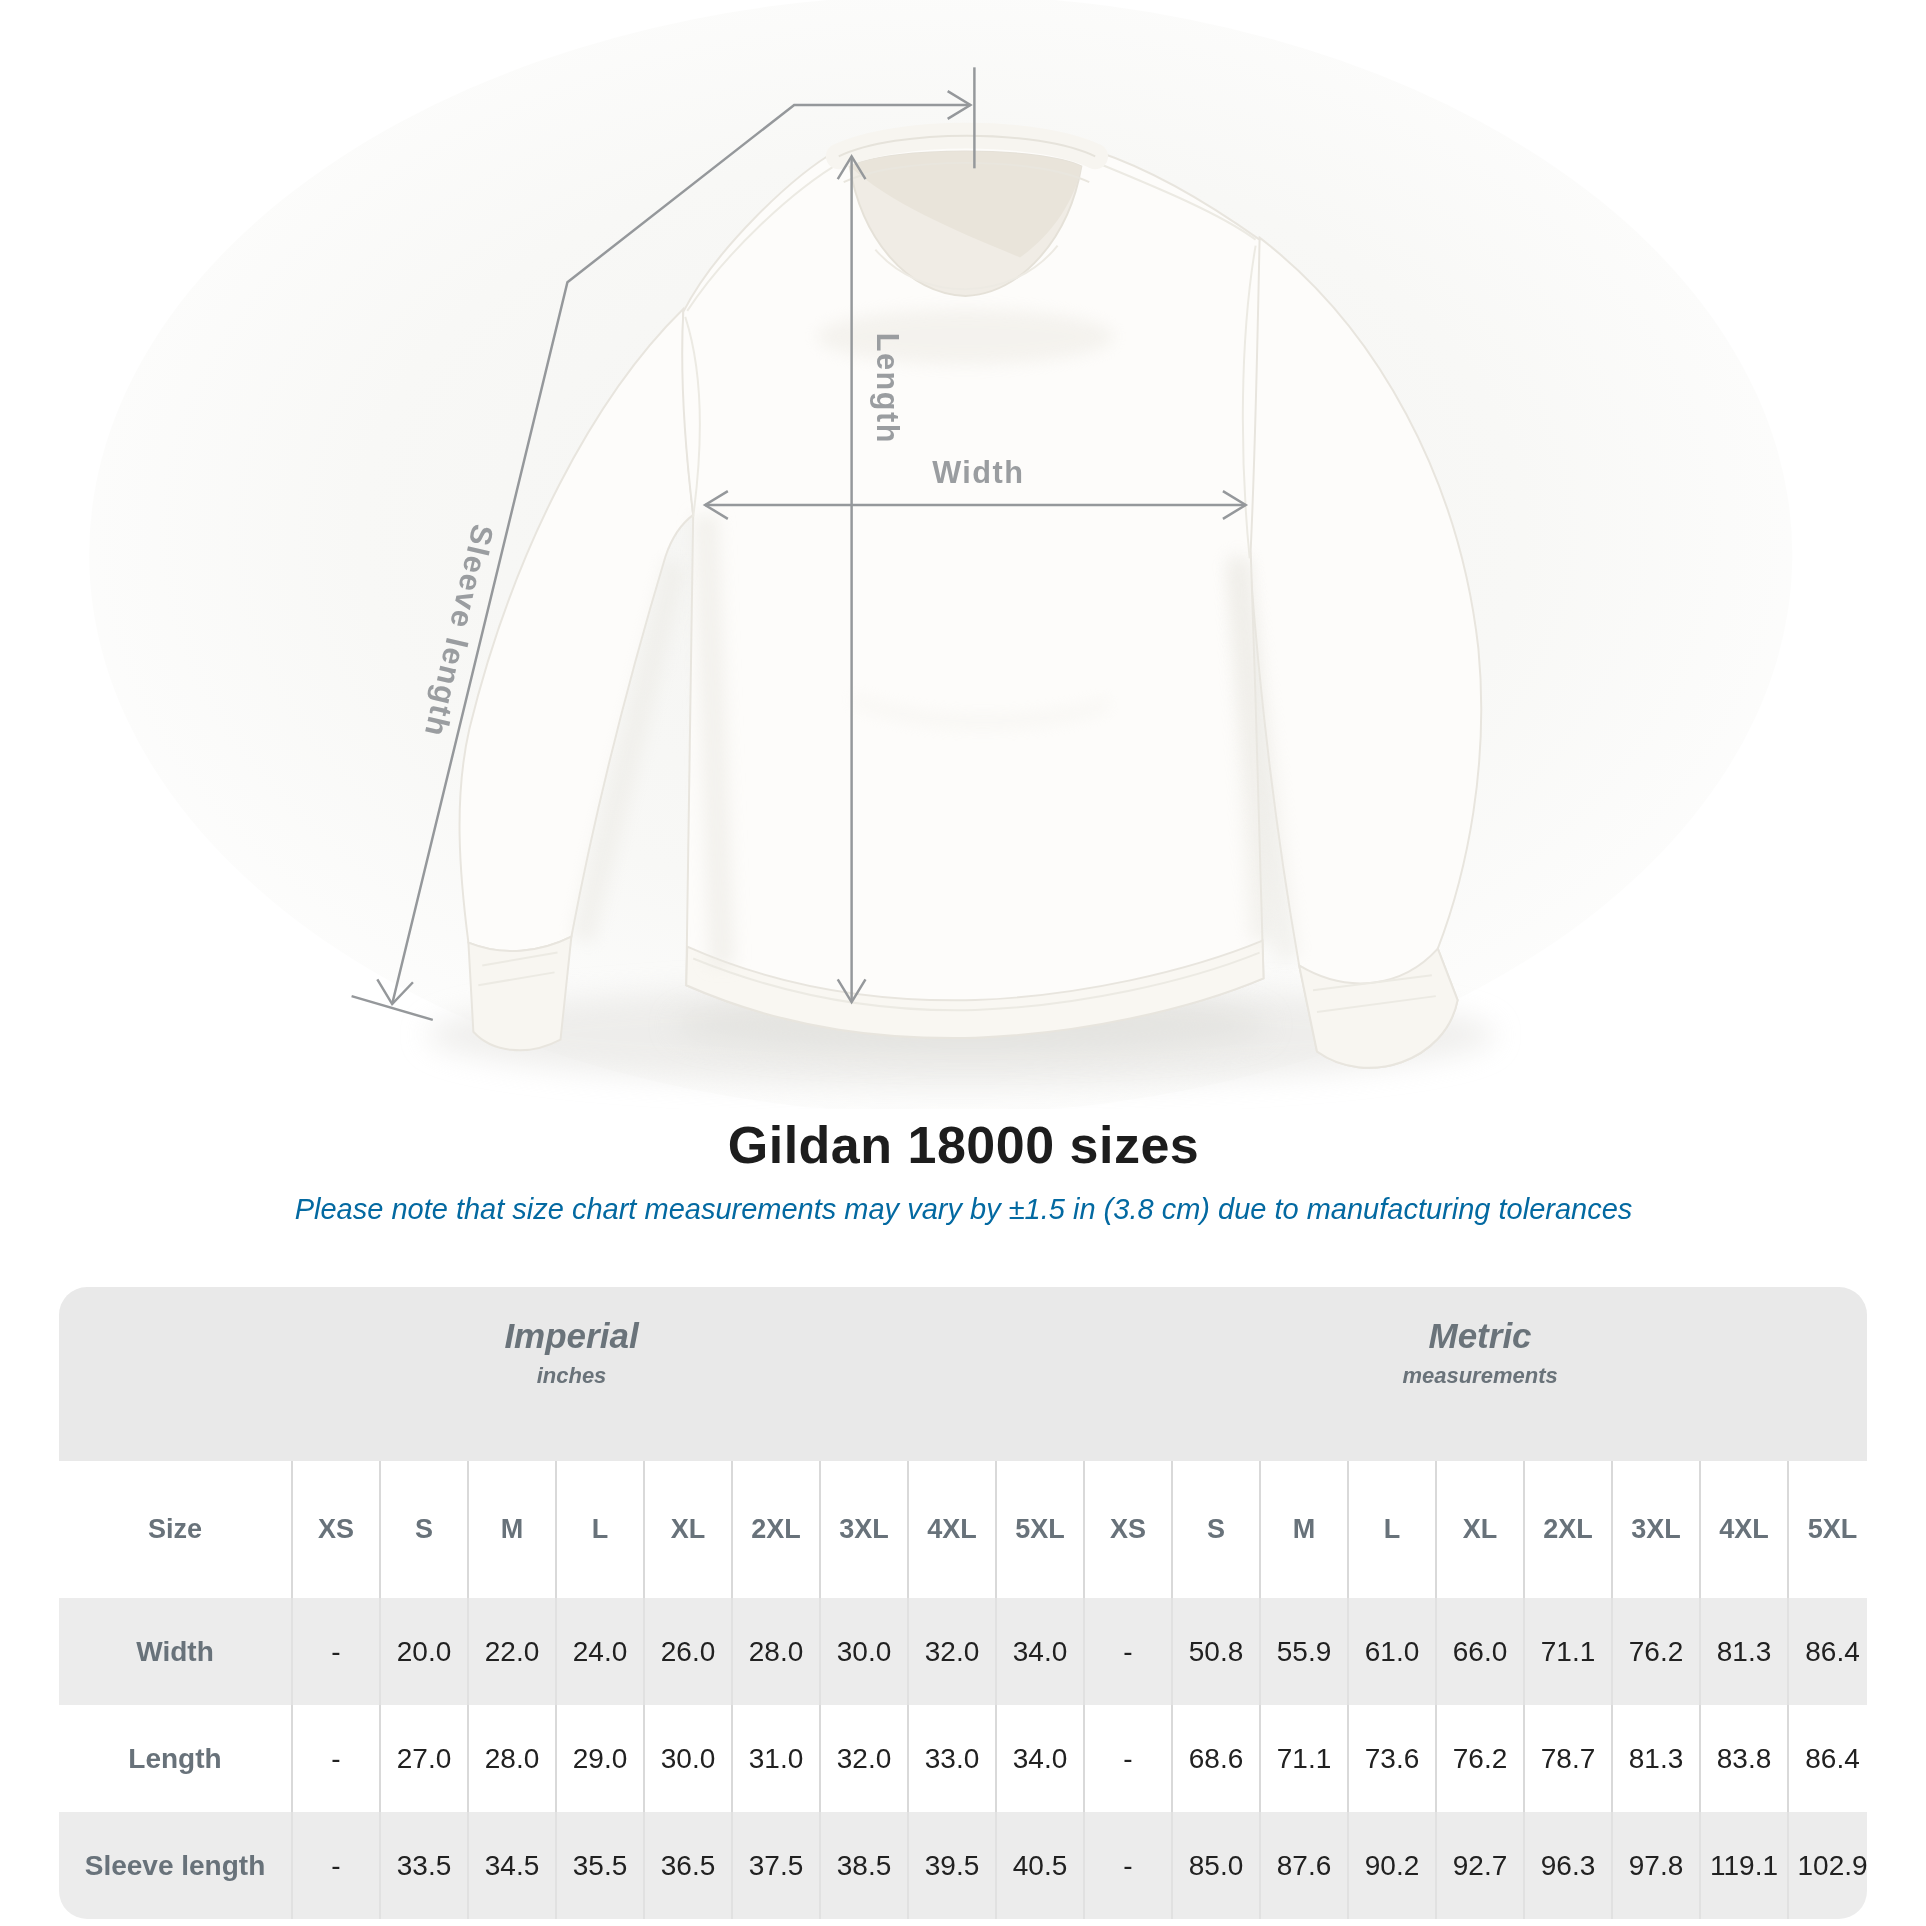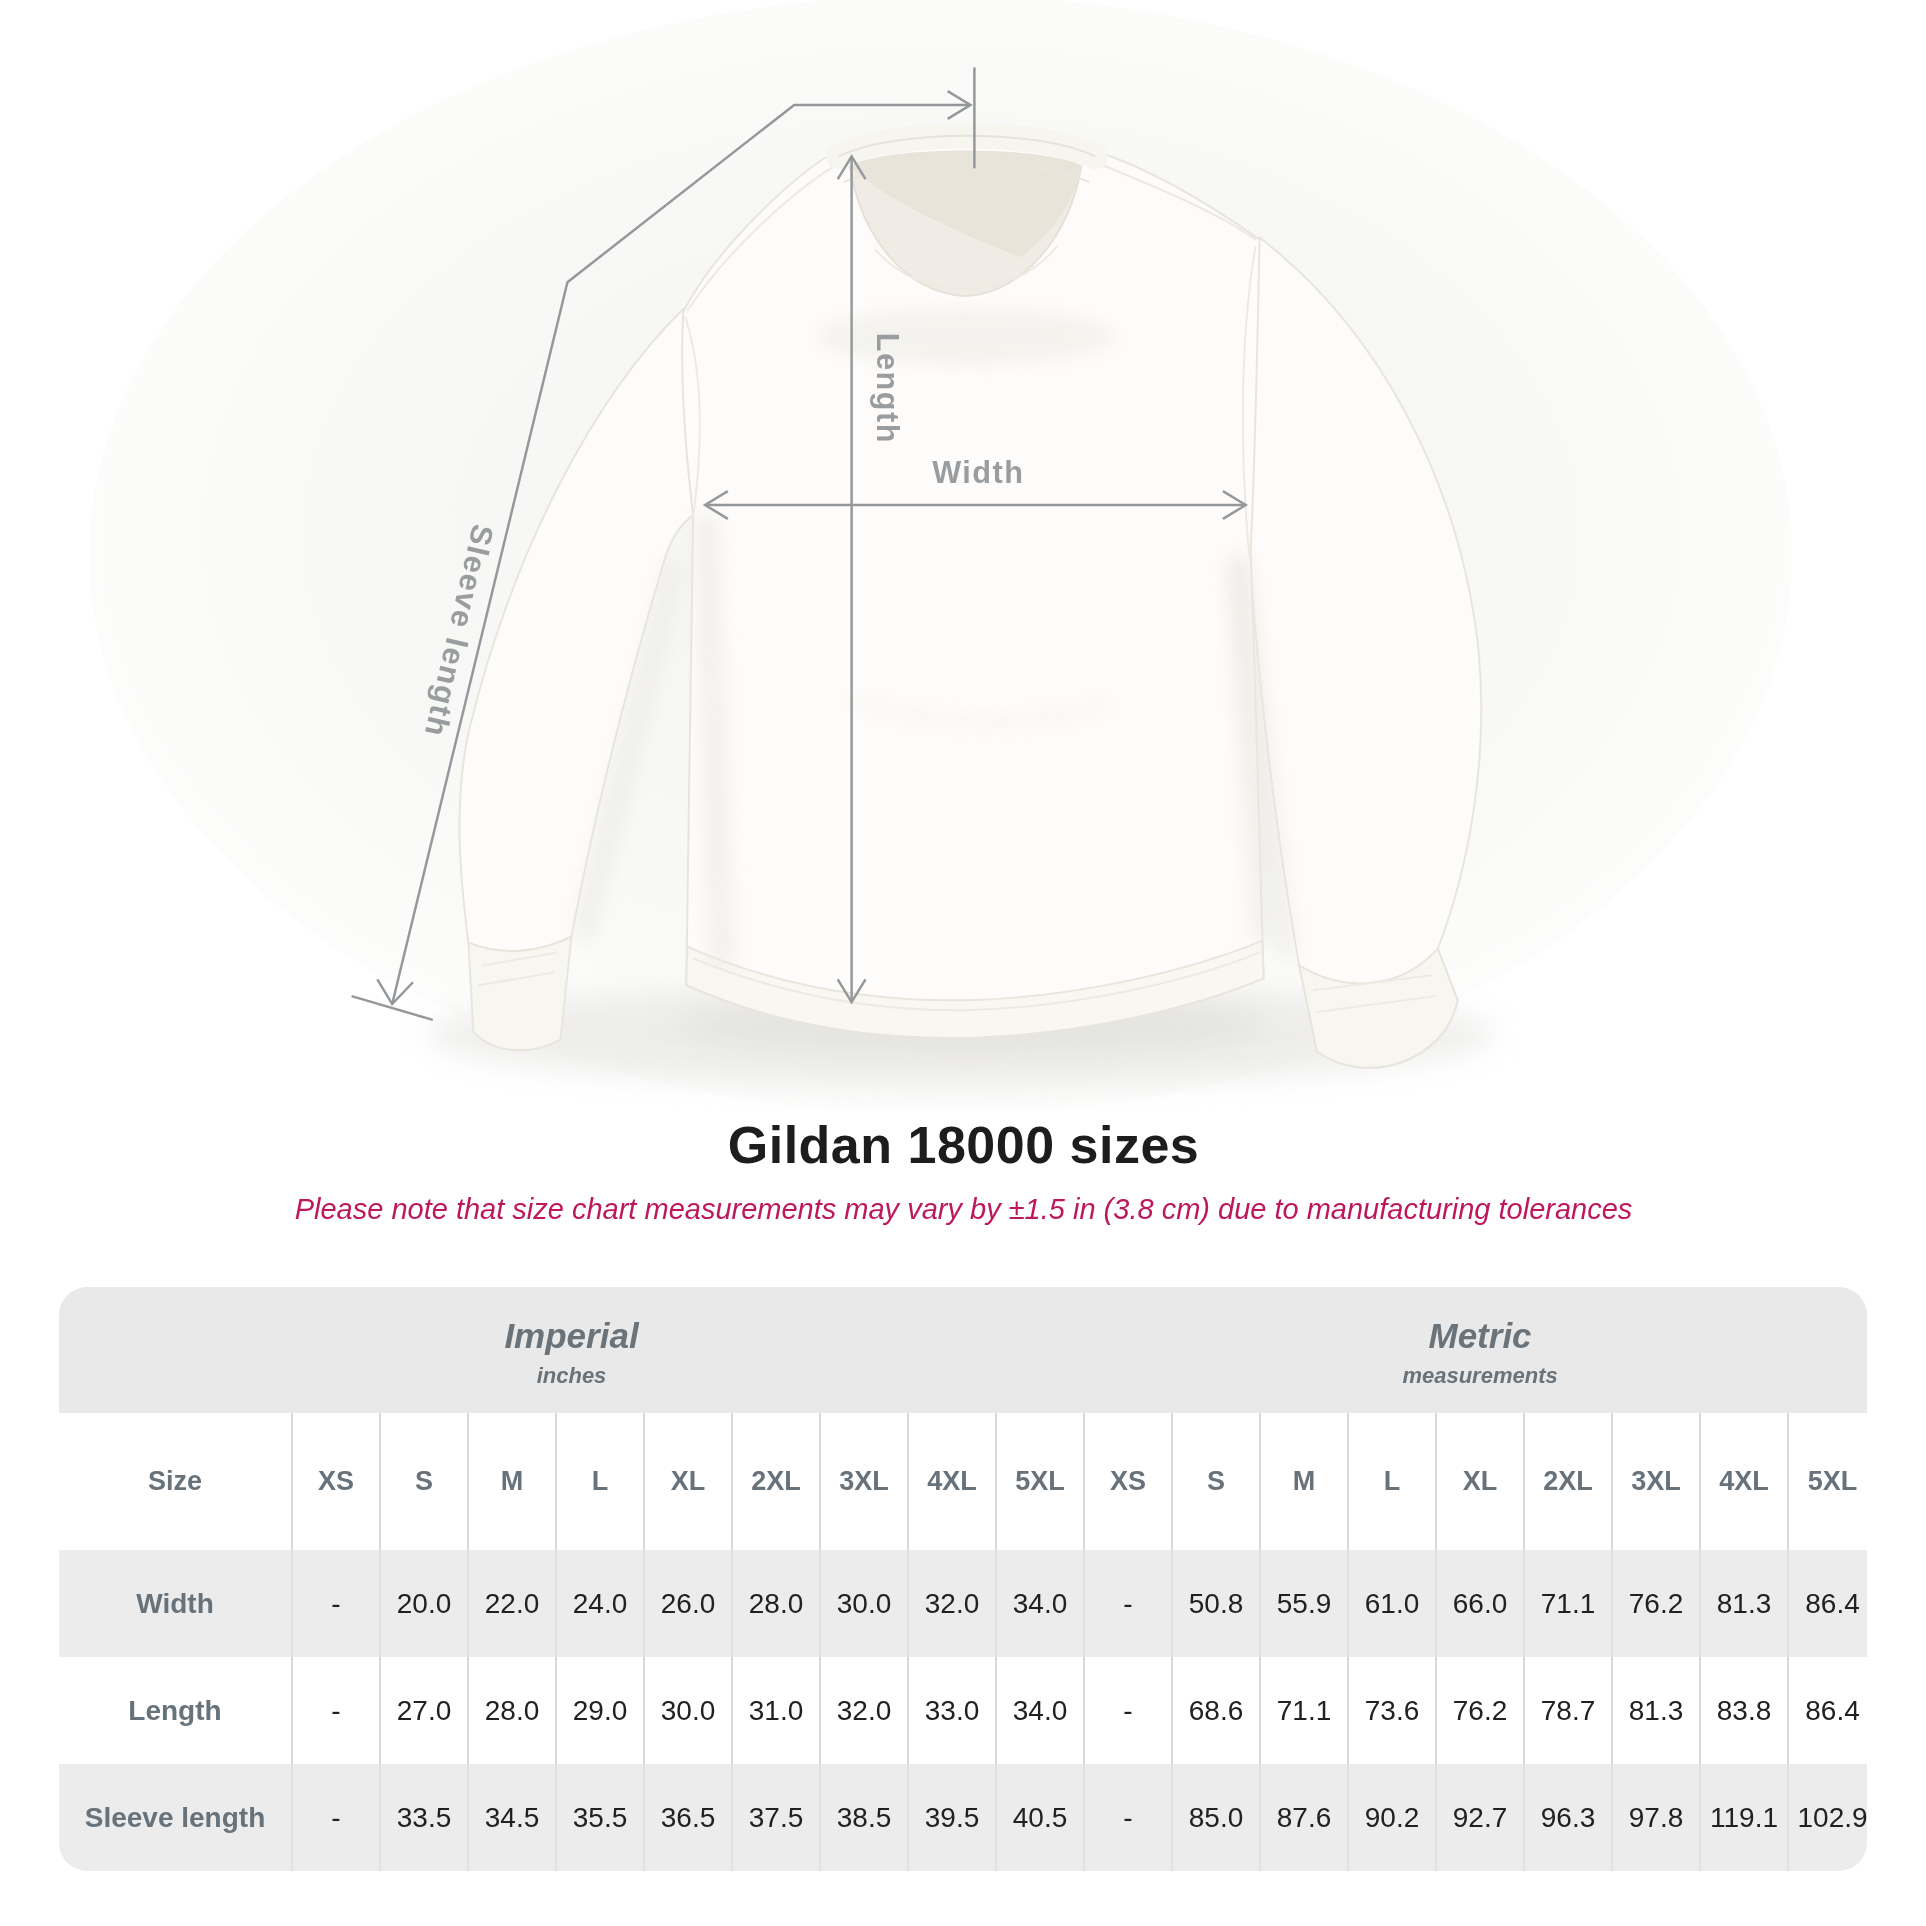--- a/index.html
+++ b/index.html
@@ -22,39 +22,39 @@
   .meas-label{
     font-family:"Liberation Sans","DejaVu Sans",sans-serif;
     font-size:31px;font-weight:bold;letter-spacing:1.5px;fill:var(--label);
   }
   
   .title-block{position:absolute;left:0;right:0;top:1115px;text-align:center;}
   .page-title{
     margin:0;font-size:52px;font-weight:bold;color:#1d1d1d;letter-spacing:0.5px;
   }
   .page-subtitle{
-    margin:18px 0 0 0;font-size:29px;font-style:italic;color:#be185d;
+    margin:18px 0 0 0;font-size:29px;font-style:italic;color:#0369a1;
   }
   
   .table-wrap{
     position:absolute;left:59px;top:1287px;width:1808px;
     border-radius:28px;overflow:hidden;
   }
   table.size-table{
     width:1808px;border-collapse:collapse;table-layout:fixed;
     font-family:"Liberation Sans","DejaVu Sans",sans-serif;
   }
   .size-table col.c-label{width:233px;}
   .size-table col.c-data{width:88px;}
   .size-table th,.size-table td{
     padding:0;text-align:center;vertical-align:middle;
     font-size:28px;background:#ffffff;
   }
   tr.r-band th{
-    background:var(--band);height:126px;vertical-align:top;
+    background:var(--band);height:174px;vertical-align:top;
   }
   .unit-head{padding-top:26px;}
   .unit-name{
     font-size:35px;font-weight:bold;font-style:italic;color:#6a737a;line-height:46px;
   }
   .unit-sub{
     font-size:22px;font-style:italic;color:#6a737a;line-height:34px;
   }
   tr.r-size th{
     height:137px;font-weight:bold;color:var(--head-text);font-size:27px;background:#ffffff;

